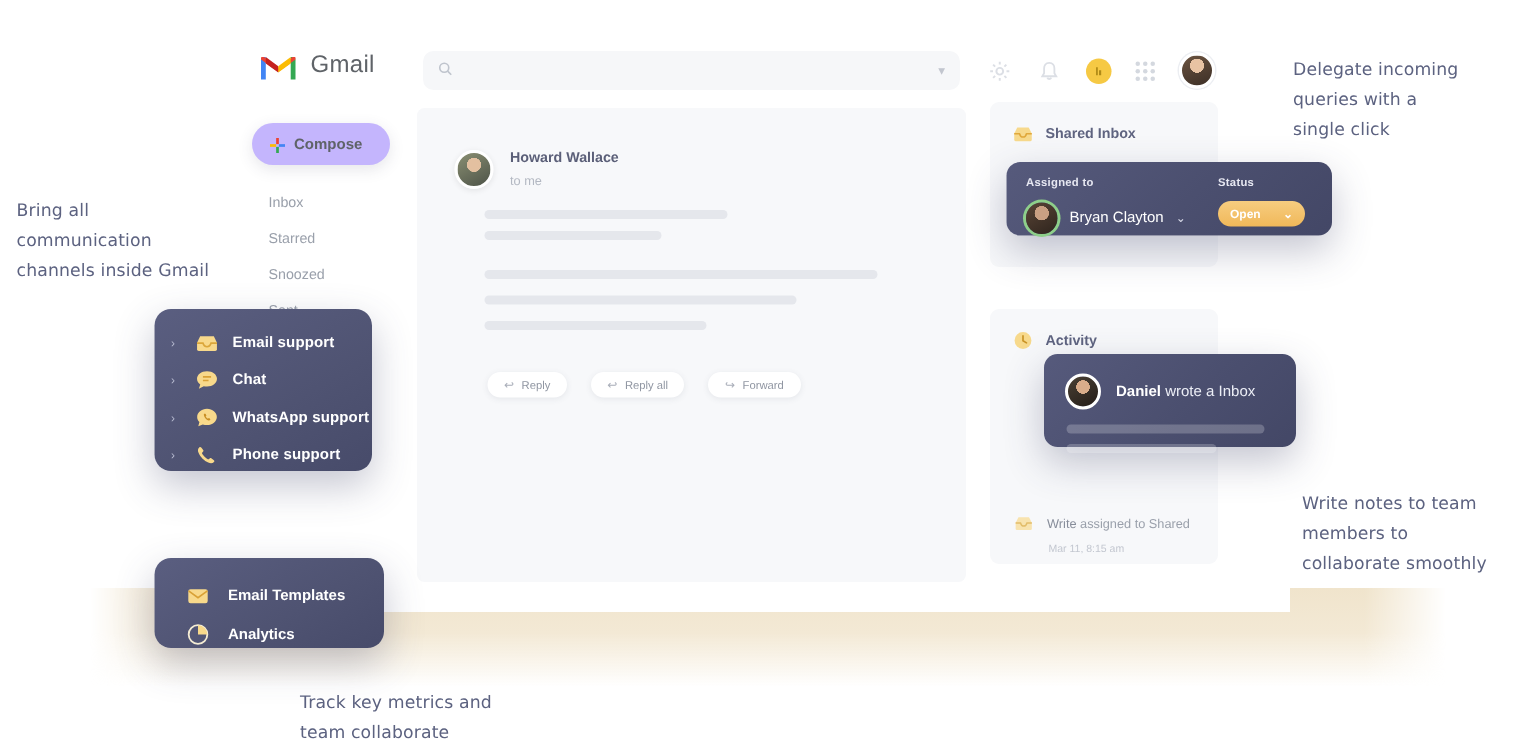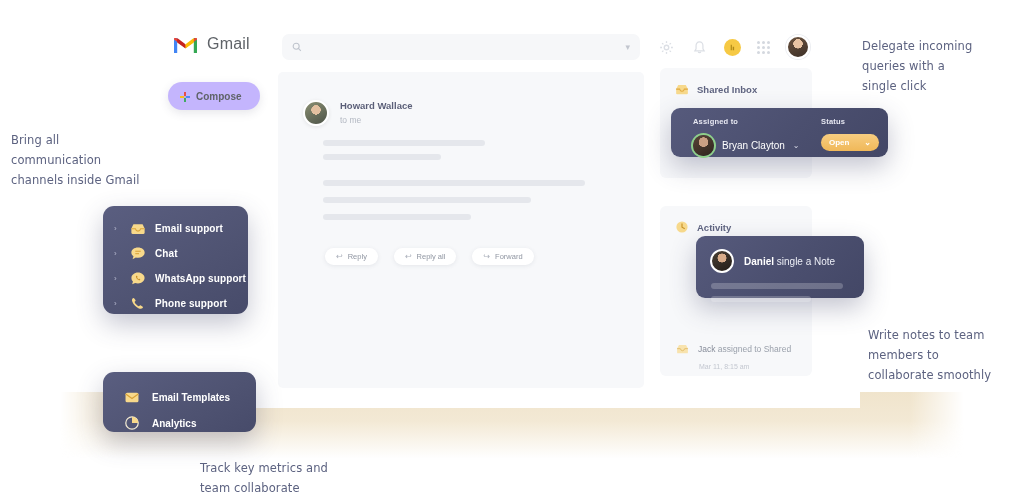--- a/index.html
+++ b/index.html
@@ -121,21 +121,21 @@
   }
   .t-ic{ width:14px;height:14px;display:flex;align-items:center;justify-content:center; }
 
   .darkpanel{
     position:absolute; border-radius:9px;
     background:linear-gradient(135deg,#565a7c 0%,#4b4f6f 55%,#434766 100%);
     box-shadow:0 10px 26px rgba(60,64,100,.30);
     z-index:4;
   }
 
-  .assign-row{ display:flex; align-items:flex-start;justify-content:center; }
+  .assign-row{ display:flex; align-items:flex-start; }
   .lbl{ font-size:7.5px;font-weight:bold;color:#e7e8f2; letter-spacing:.2px; }
   .person{ display:flex;align-items:center;gap:8px;margin-top:9px; }
   .p-av{
     width:21px;height:21px;border-radius:50%;
     background:
       radial-gradient(circle at 50% 34%, #caa083 0 27%, rgba(0,0,0,0) 28%),
       linear-gradient(150deg,#5a4536,#2e241d);
     box-shadow:0 0 0 2px #8ecf8a;
   }
   .p-name{ font-size:10px;color:#fff; }
@@ -268,20 +268,26 @@
       <span class="plus-col">
         <svg width="10" height="10" viewBox="0 0 10 10">
             <rect x="4.1" y="0" width="1.8" height="4.1" fill="#ea4335"></rect>
             <rect x="4.1" y="5.9" width="1.8" height="4.1" fill="#34a853"></rect>
             <rect x="0" y="4.1" width="4.1" height="1.8" fill="#fbbc04"></rect>
             <rect x="5.9" y="4.1" width="4.1" height="1.8" fill="#4285f4"></rect>
           </svg>
       </span>
       <span>Compose</span>
     </div>
+    <div class="gnav-list">
+      <div>Inbox</div>
+      <div>Starred</div>
+      <div>Snoozed</div>
+      <div>Sent</div>
+    </div>
   </div>
 
   <div class="mailpanel">
     <div class="mail-head">
       <span class="m-av"></span>
       <div>
         <div class="m-name">Howard Wallace</div>
         <div class="m-to">to me</div>
       </div>
     </div>
@@ -355,33 +361,33 @@
   </div>
 
   <div class="act-item" style="margin-top:96px;">
     <span class="t-ic">
       <svg width="13" height="12" viewBox="0 0 15 14">
           <path d="M1.2 6.4 L3.4 2.2 H11.6 L13.8 6.4 V11 Q13.8 12 12.8 12 H2.2 Q1.2 12 1.2 11 Z" fill="#f8e3ae"></path>
           <path d="M1.2 6.6 H5 Q5.6 9 7.5 9 Q9.4 9 10 6.6 H13.8" fill="none" stroke="#e2bd6a" stroke-width="1.1"></path>
         </svg>
     </span>
     <span class="txt">
-      <b>Jack</b>
+      <b>Write</b>
       <span>assigned to Shared</span>
     </span>
   </div>
   <div class="stamp">Mar 11, 8:15 am</div>
 </div>
 
 <div class="darkpanel" style="left:696px; top:236px; width:168px; height:62px;">
   <div class="note-row">
     <span class="n-av"></span>
     <span class="n-txt">
       <b>Daniel</b>
-      <span>single a Note</span>
+      <span>wrote a Inbox</span>
     </span>
   </div>
   <div style="padding:10px 0 0 15px; display:flex; flex-direction:column; gap:7px;">
     <div class="n-skel" style="width:132px"></div>
     <div class="n-skel" style="width:100px"></div>
   </div>
 </div>
 
 <div class="ppanel" style="left:103px; top:206px; width:145px; height:108px; padding-top:10px;">
   <div class="prow">

